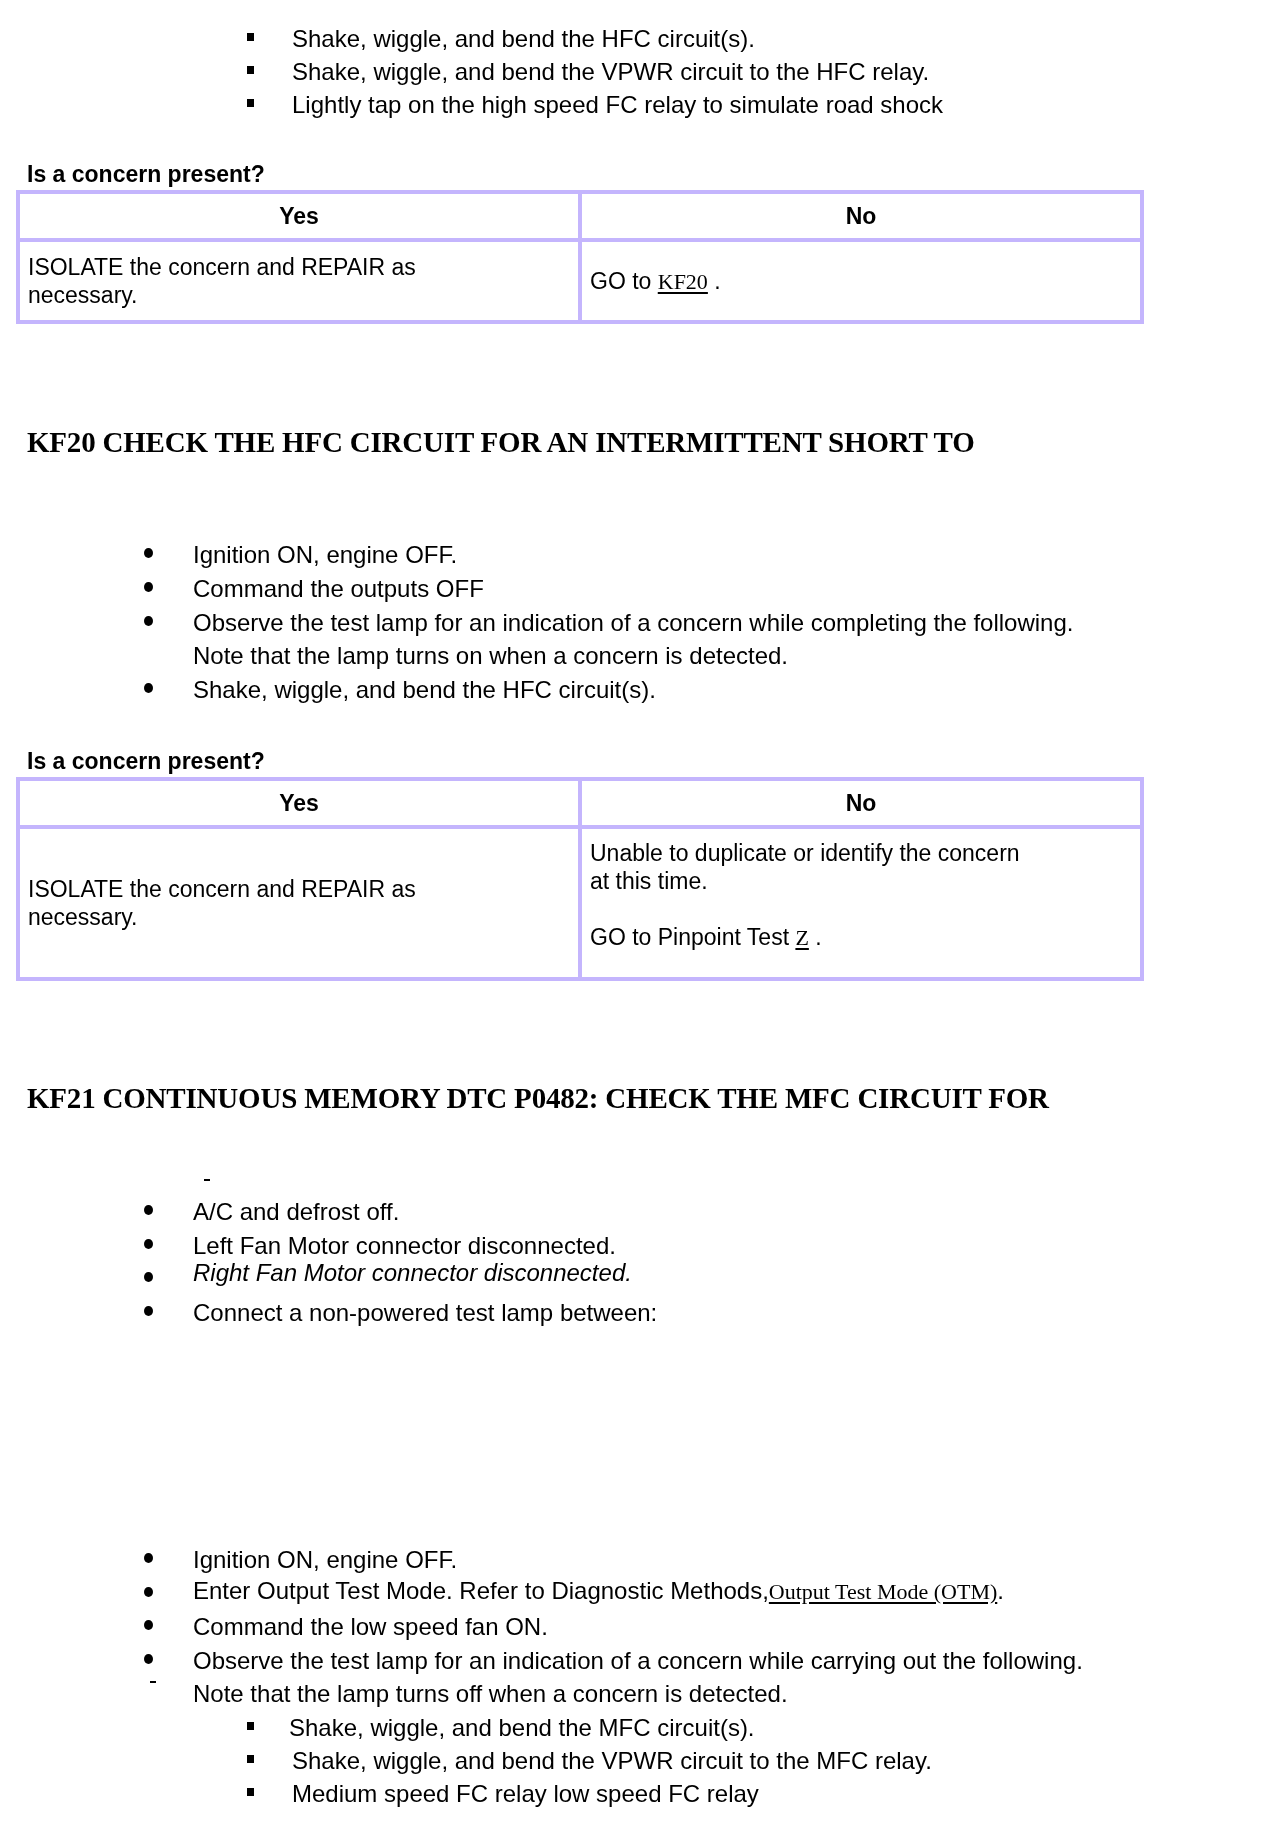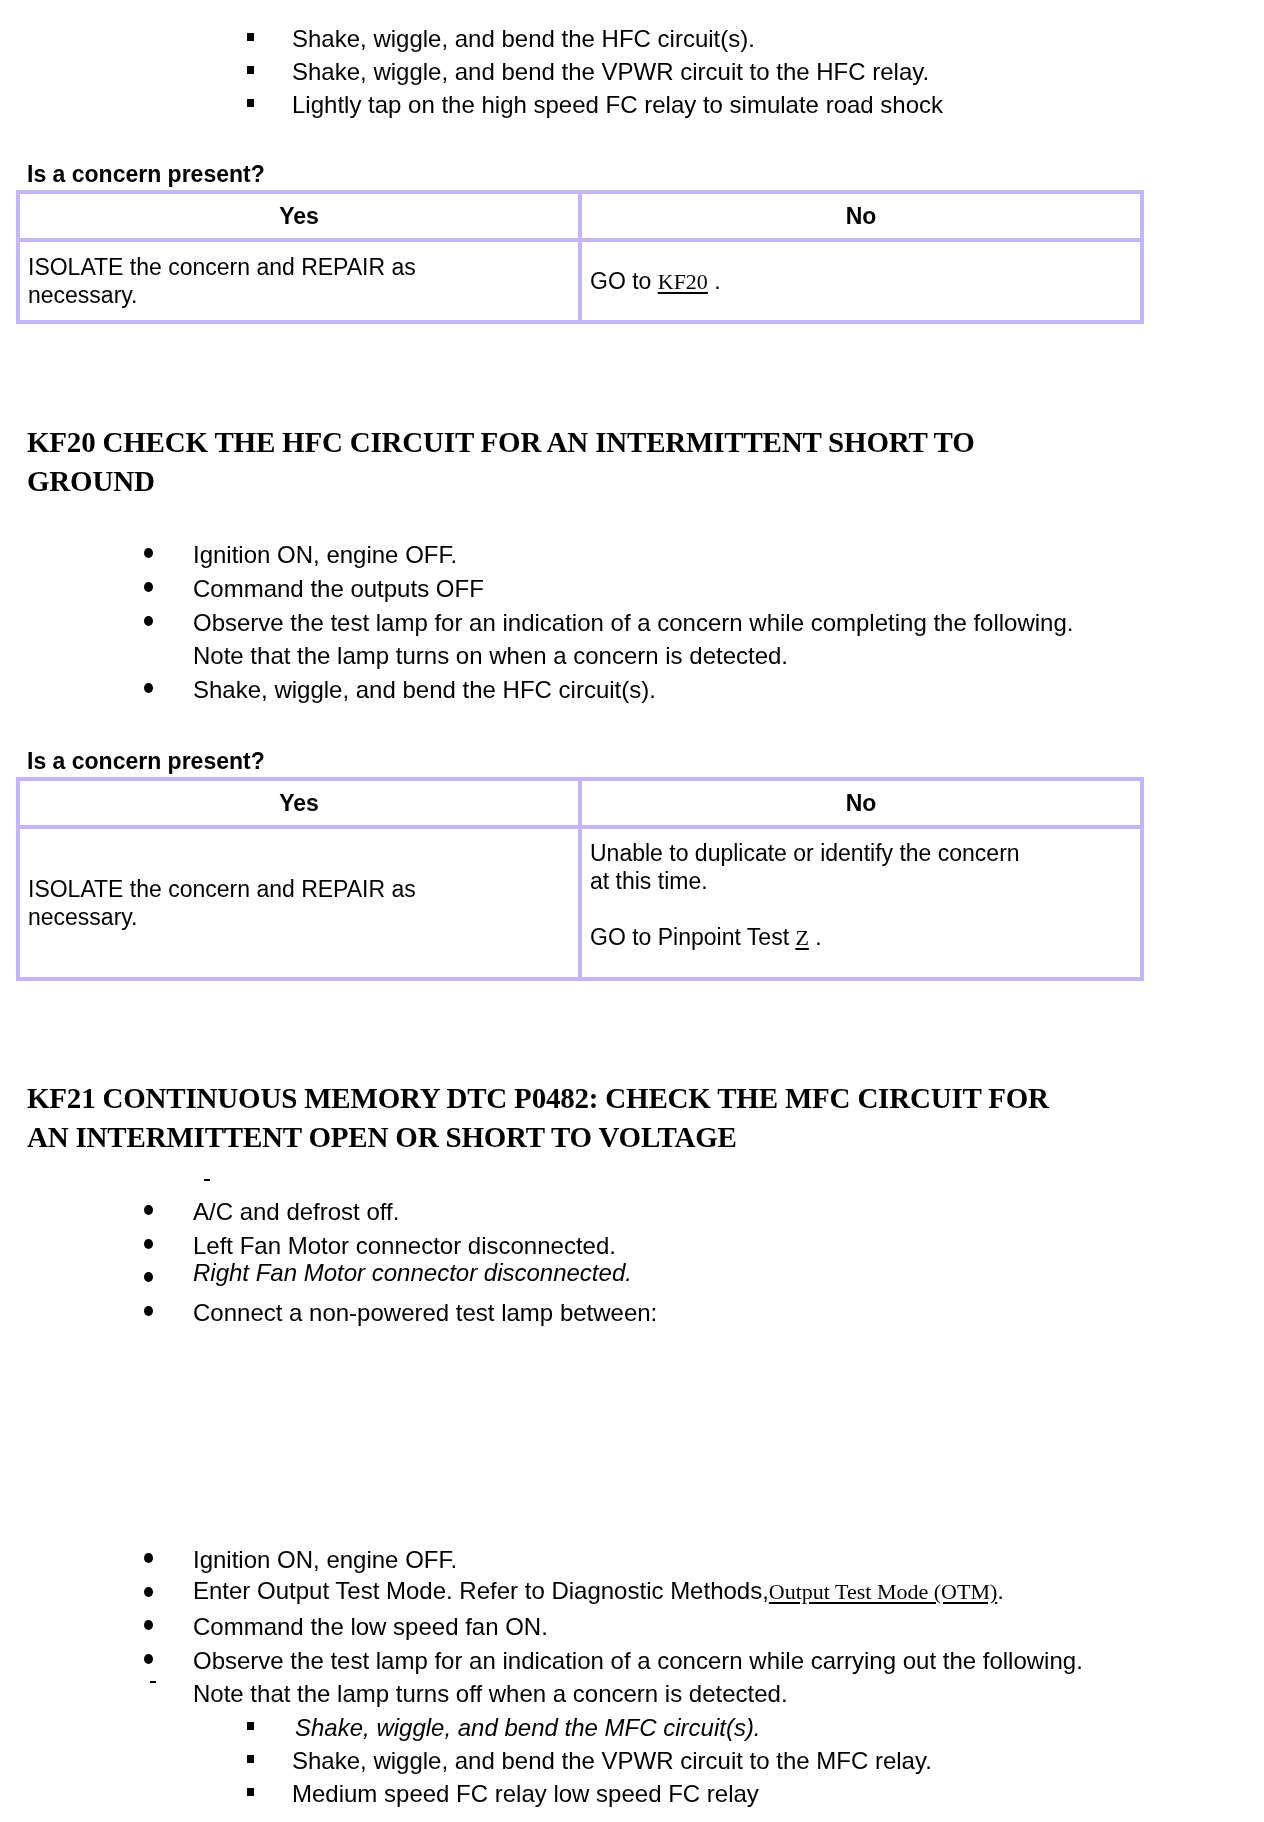--- a/index.html
+++ b/index.html
@@ -43,21 +43,20 @@
     <td>
           <span style="display:block;width:440px;white-space:normal;">ISOLATE the concern and REPAIR as necessary.</span>
         </td>
     <td><span style="white-space:pre;">GO to </span><a class="link-serif" style="color:#000;">KF20</a><span style="white-space:pre;"> .</span></td>
   </tr>
 </tbody>
   </table>
 
 <div class="abs heading" style="left:27px;top:423px;">
   <div>KF20 CHECK THE HFC CIRCUIT FOR AN INTERMITTENT SHORT TO</div>
-  <div>GROUND</div>
 </div>
 
 <div>
   <div class="dot" style="left:144px;top:548px;"></div>
   <div class="abs txt" style="left:193px;top:538px;">Ignition ON, engine OFF.</div>
   <div class="dot" style="left:144px;top:582px;"></div>
   <div class="abs txt" style="left:193px;top:572px;">Command the outputs OFF</div>
   <div class="dot" style="left:144px;top:616px;"></div>
   <div class="abs txt" style="left:193px;top:606px;">Observe the test lamp for an indication of a concern while completing the following.</div>
   <div class="abs txt" style="left:193px;top:639px;">Note that the lamp turns on when a concern is detected.</div>
@@ -84,21 +83,20 @@
       <div>Unable to duplicate or identify the concern</div>
       <div>at this time.</div>
       <div style="margin-top:28px;"><span style="white-space:pre;">GO to Pinpoint Test </span><a class="link-serif" style="color:#000;">Z</a><span style="white-space:pre;"> .</span></div>
     </td>
   </tr>
 </tbody>
   </table>
 
 <div class="abs heading" style="left:27px;top:1079px;">
   <div>KF21 CONTINUOUS MEMORY DTC P0482: CHECK THE MFC CIRCUIT FOR</div>
-  <div>AN INTERMITTENT OPEN OR SHORT TO VOLTAGE</div>
 </div>
 
 <div class="tick" style="left:204px;top:1179px;"></div>
 
 <div>
   <div class="dot" style="left:144px;top:1205px;"></div>
   <div class="abs txt" style="left:193px;top:1195px;">A/C and defrost off.</div>
   <div class="dot" style="left:144px;top:1239px;"></div>
   <div class="abs txt" style="left:193px;top:1229px;">Left Fan Motor connector disconnected.</div>
   <div class="dot" style="left:144px;top:1272px;"></div>
@@ -122,18 +120,18 @@
   <div class="dot" style="left:144px;top:1587px;"></div>
   <div class="abs txt" style="left:193px;top:1574px;"><span>Enter Output Test Mode. Refer to Diagnostic Methods,</span><a class="link-serif" style="color:#000;">Output Test Mode (OTM)</a><span>.</span></div>
   <div class="dot" style="left:144px;top:1620px;"></div>
   <div class="abs txt" style="left:193px;top:1610px;">Command the low speed fan ON.</div>
   <div class="dot" style="left:144px;top:1654px;"></div>
   <div class="abs txt" style="left:193px;top:1644px;">Observe the test lamp for an indication of a concern while carrying out the following.</div>
   <div class="tick" style="left:150px;top:1681px;"></div>
   <div class="abs txt" style="left:193px;top:1677px;">Note that the lamp turns off when a concern is detected.</div>
 
   <div class="sq" style="left:247px;top:1722px;"></div>
-  <div class="abs txt" style="left:295px;top:1711px;font-style:italic;">Shake, wiggle, and bend the MFC circuit(s).</div>
+  <div class="abs txt" style="left:289px;top:1711px;">Shake, wiggle, and bend the MFC circuit(s).</div>
   <div class="sq" style="left:247px;top:1755px;"></div>
   <div class="abs txt" style="left:292px;top:1744px;">Shake, wiggle, and bend the VPWR circuit to the MFC relay.</div>
   <div class="sq" style="left:247px;top:1788px;"></div>
   <div class="abs txt" style="left:292px;top:1777px;">Medium speed FC relay low speed FC relay</div>
 </div>
 
 </body></html>

